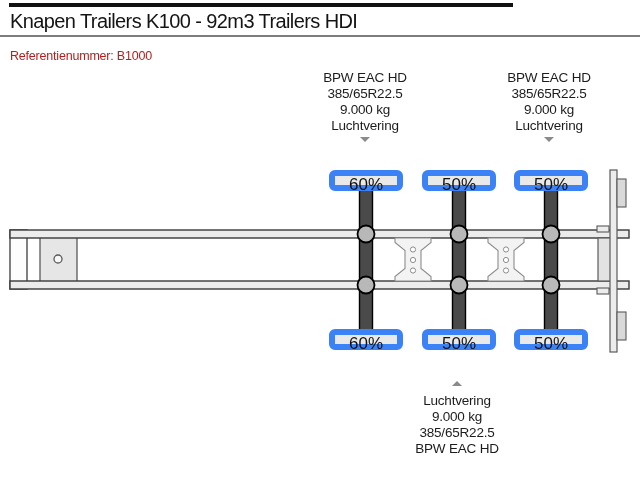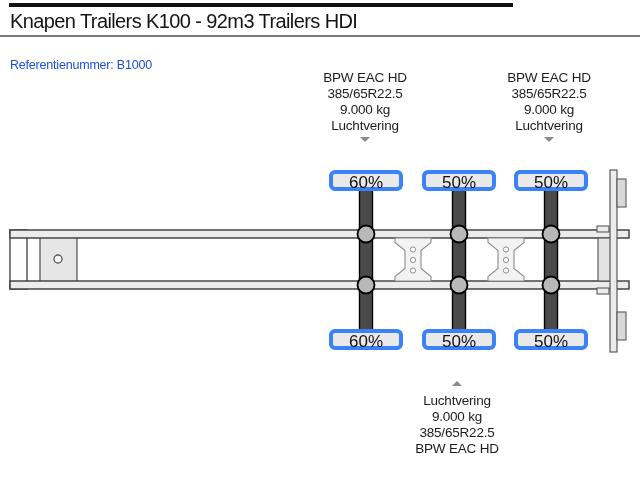--- a/index.html
+++ b/index.html
@@ -7,38 +7,38 @@
     width:640px;height:480px;overflow:hidden;background:#ffffff;
     font-family:"Liberation Sans","DejaVu Sans",sans-serif;
     color:#161616;position:relative;
   }
   .abs{position:absolute;}
 
   
   .accent-bar{left:9px;top:3px;width:504px;height:4px;background:#111111;}
   .page-title{left:10px;top:10px;font-size:20px;line-height:23px;letter-spacing:-0.6px;color:#141414;white-space:nowrap;}
   .header-rule{left:0;top:35px;width:640px;height:2px;background:#7d7d7d;}
-  .ref-line{left:10px;top:58px;font-size:12.5px;line-height:14px;letter-spacing:-0.2px;color:#1d4ed8;white-space:nowrap;}
+  .ref-line{left:10px;top:49px;font-size:12.5px;line-height:14px;letter-spacing:-0.2px;color:#b91c1c;white-space:nowrap;}
 
   
   .spec-block{width:150px;text-align:center;font-size:13.5px;letter-spacing:-0.2px;color:#1c1c1c;}
   .spec-block .line{line-height:16px;white-space:nowrap;}
   .spec-top-1{left:290px;top:70px;}
   .spec-top-2{left:474px;top:70px;}
   .spec-bottom{left:382px;top:381px;}
   .arrow-down{width:0;height:0;border-left:5px solid transparent;border-right:5px solid transparent;
     border-top:5px solid #8a8a8a;margin:3px auto 0 auto;}
   .arrow-up{width:0;height:0;border-left:5px solid transparent;border-right:5px solid transparent;
     border-bottom:5px solid #8a8a8a;margin:0 auto 7px auto;}
 
   
   svg.diagram{left:0;top:0;width:640px;height:480px;}
   .tire{
     box-sizing:border-box;width:74px;height:21px;
-    background:#e9e9e9;border:4px solid #3b82f6;border-radius:6px;
+    background:#e9e9e9;border:6px solid #3b82f6;border-radius:6px;
     font-size:17px;line-height:17px;text-align:center;color:#111111;
   }
 </style>
 </head>
 <body>
 
 <div class="abs accent-bar"></div>
 <div class="abs page-title">Knapen Trailers K100 - 92m3 Trailers HDI</div>
 <div class="abs header-rule"></div>
 <div class="abs ref-line">Referentienummer: B1000</div>

